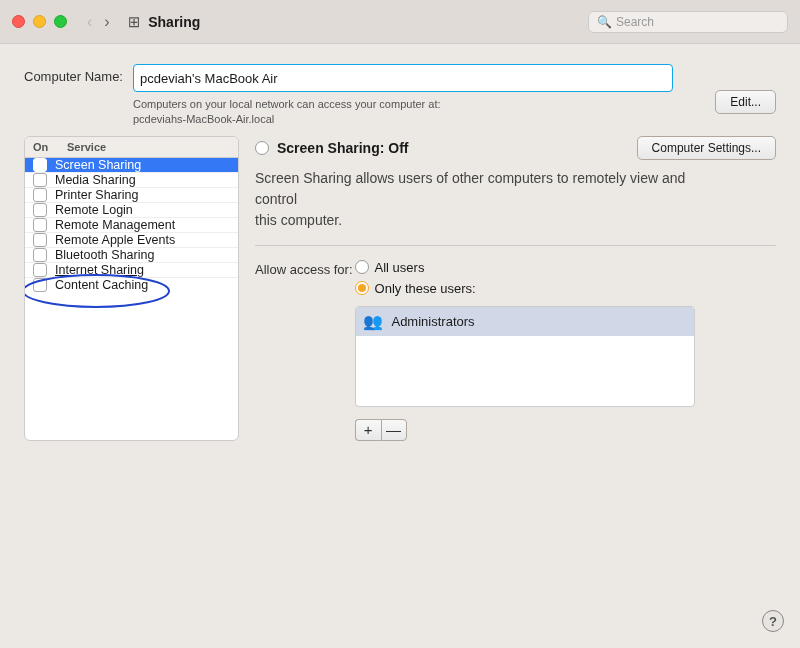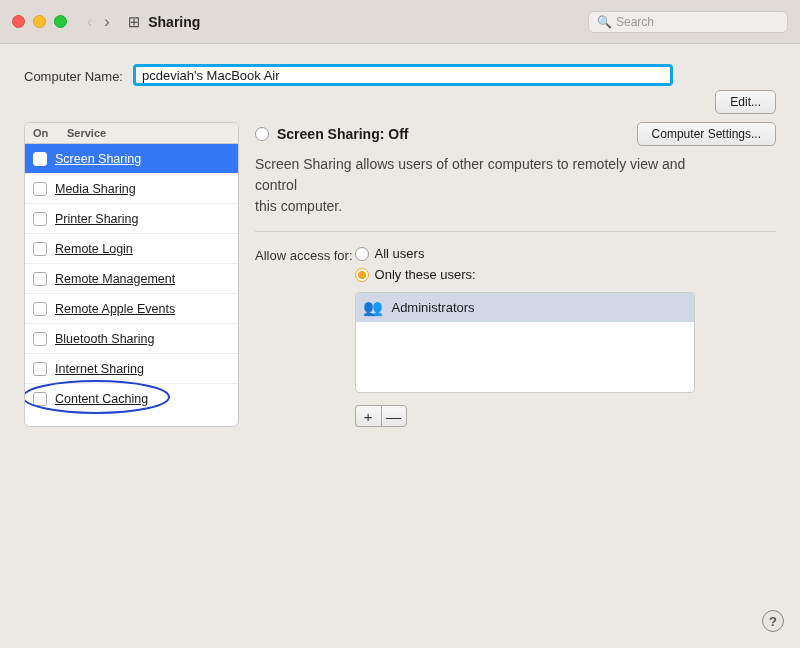--- a/index.html
+++ b/index.html
@@ -119,22 +119,22 @@
       font-weight: 500;
     }
 
     .computer-name-right {
       flex: 1;
     }
 
     .computer-name-input {
       width: 100%;
       max-width: 540px;
-      height: 22px;
-      border: 3px solid #0ea5e9;
+      height: 28px;
+      border: 1px solid #0ea5e9;
       border-radius: 4px;
       background: white;
       font-size: 13px;
       padding: 2px 6px;
       outline: none;
       color: #1a1a1a;
     }
 
     .computer-name-sub {
       font-size: 11px;
@@ -188,22 +188,21 @@
     .col-service { flex: 1; }
 
     .service-item {
       display: flex;
       align-items: center;
       padding: 4px 8px;
       border-bottom: 1px solid #eee;
       cursor: pointer;
       font-size: 13px;
       color: #1a1a1a;
-      height: 30px;
-      text-decoration: underline;
+      height: 15px;
     }
 
     .service-item:last-child { border-bottom: none; }
 
     .service-item.selected {
       background: #3478f6;
       color: white;
     }
 
     .service-item.selected .service-label { color: white; }
@@ -434,20 +433,21 @@
     <input class="search-input" type="text" placeholder="Search" style="">
   </div>
 </div>
 
 <div class="main-content">
 
   <div class="computer-name-section">
     <span class="computer-name-label">Computer Name:</span>
     <div class="computer-name-right">
       <input class="computer-name-input" type="text" value="pcdeviah's MacBook Air" style="">
+      <div class="computer-name-sub">Computers on your local network can access your computer at:<br>pcdeviahs-MacBook-Air.local</div>
     </div>
     <button class="edit-button">Edit...</button>
   </div>
 
   <div class="services-container">
 
     <div class="service-list-panel">
       <div class="service-list-header">
         <span class="col-on">On</span>
         <span class="col-service">Service</span>

